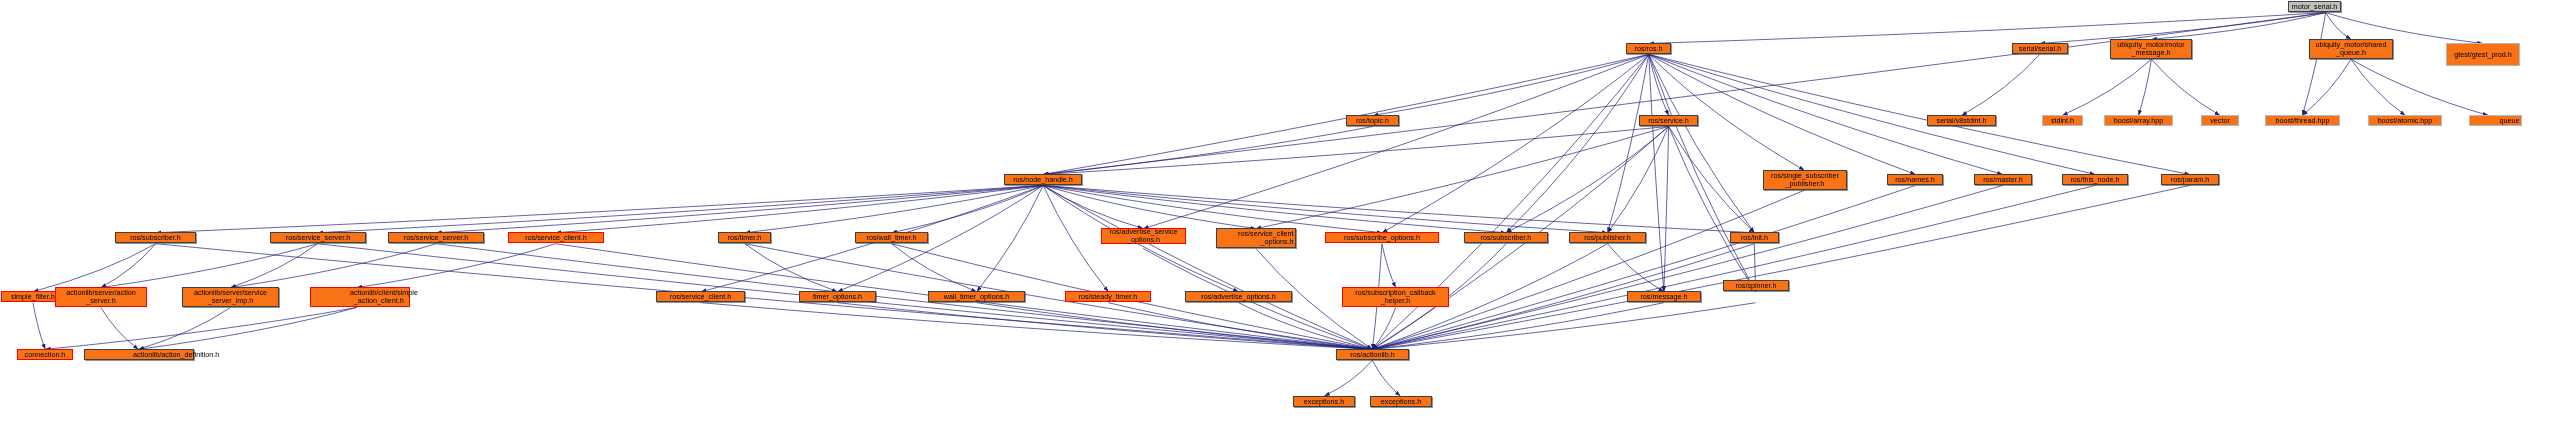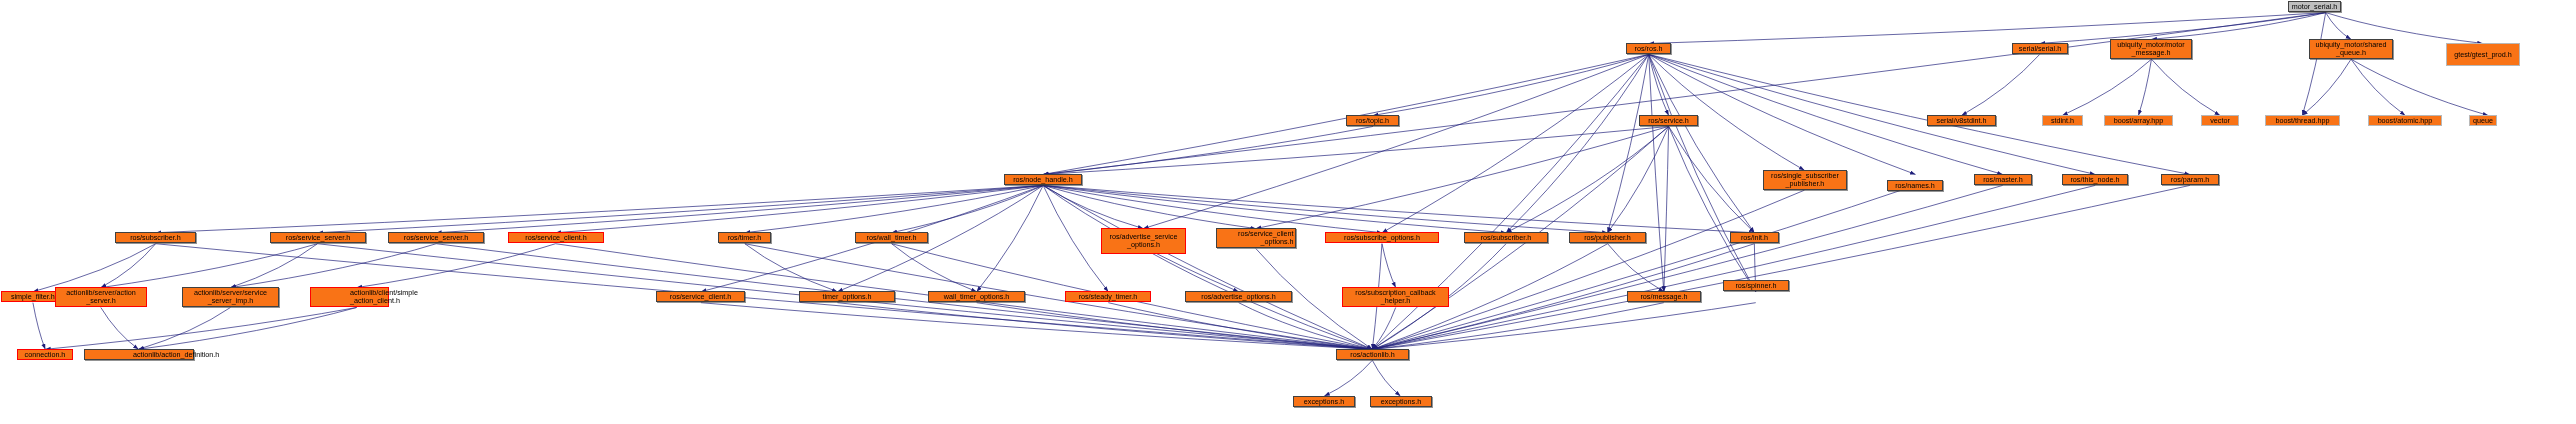--- a/index.html
+++ b/index.html
@@ -138,51 +138,51 @@
 _queue.h</span></div>
       <div class="node plain" style="left: 2446px; top: 43px; width: 74px; height: 23px;"><span class="node-label">gtest/gtest_prod.h</span></div>
       <div class="node" style="left: 1346px; top: 115px; width: 53px; height: 11px;"><span class="node-label">ros/topic.h</span></div>
       <div class="node" style="left: 1639px; top: 115px; width: 59px; height: 11px;"><span class="node-label">ros/service.h</span></div>
       <div class="node" style="left: 1927px; top: 115px; width: 69px; height: 11px;"><span class="node-label">serial/v8stdint.h</span></div>
       <div class="node plain" style="left: 2042px; top: 115px; width: 41px; height: 11px;"><span class="node-label">stdint.h</span></div>
       <div class="node plain" style="left: 2104px; top: 115px; width: 69px; height: 11px;"><span class="node-label">boost/array.hpp</span></div>
       <div class="node plain" style="left: 2201px; top: 115px; width: 38px; height: 11px;"><span class="node-label">vector</span></div>
       <div class="node plain" style="left: 2265px; top: 115px; width: 75px; height: 11px;"><span class="node-label">boost/thread.hpp</span></div>
       <div class="node plain" style="left: 2368px; top: 115px; width: 74px; height: 11px;"><span class="node-label">boost/atomic.hpp</span></div>
-      <div class="node plain" style="left: 2469px; top: 115px; width: 28px; height: 11px;"><span class="node-label">queue</span></div>
+      <div class="node plain" style="left: 2469px; top: 115px; width: 53px; height: 11px; text-align: right;"><span class="node-label">queue</span></div>
       <div class="node" style="left: 1004px; top: 174px; width: 78px; height: 11px;"><span class="node-label">ros/node_handle.h</span></div>
       <div class="node" style="left: 1763px; top: 170px; width: 84px; height: 20px;"><span class="node-label">ros/single_subscriber
 _publisher.h</span></div>
-      <div class="node" style="left: 1887px; top: 174px; width: 56px; height: 11px; margin-top: 6px;"><span class="node-label">ros/names.h</span></div>
+      <div class="node" style="left: 1887px; top: 174px; width: 56px; height: 11px;"><span class="node-label">ros/names.h</span></div>
       <div class="node" style="left: 1974px; top: 174px; width: 58px; height: 11px;"><span class="node-label">ros/master.h</span></div>
       <div class="node" style="left: 2062px; top: 174px; width: 66px; height: 11px;"><span class="node-label">ros/this_node.h</span></div>
       <div class="node" style="left: 2161px; top: 174px; width: 58px; height: 11px;"><span class="node-label">ros/param.h</span></div>
       <div class="node" style="left: 115px; top: 232px; width: 81px; height: 11px;"><span class="node-label">ros/subscriber.h</span></div>
       <div class="node" style="left: 270px; top: 232px; width: 96px; height: 11px;"><span class="node-label">ros/service_server.h</span></div>
       <div class="node" style="left: 388px; top: 232px; width: 96px; height: 11px;"><span class="node-label">ros/service_server.h</span></div>
       <div class="node red" style="left: 508px; top: 232px; width: 96px; height: 11px;"><span class="node-label">ros/service_client.h</span></div>
       <div class="node" style="left: 718px; top: 232px; width: 53px; height: 11px;"><span class="node-label">ros/timer.h</span></div>
       <div class="node" style="left: 855px; top: 232px; width: 73px; height: 11px;"><span class="node-label">ros/wall_timer.h</span></div>
-      <div class="node red" style="left: 1101px; top: 228px; width: 85px; height: 26px;"><span class="node-label">ros/advertise_service
+      <div class="node red" style="left: 1101px; top: 228px; width: 85px; height: 16px;"><span class="node-label">ros/advertise_service
 _options.h</span></div>
       <div class="node" style="left: 1216px; top: 228px; width: 80px; height: 20px; text-align: right;"><span class="node-label">ros/service_client
 _options.h</span></div>
       <div class="node red" style="left: 1325px; top: 232px; width: 114px; height: 11px;"><span class="node-label">ros/subscribe_options.h</span></div>
       <div class="node" style="left: 1464px; top: 232px; width: 84px; height: 11px;"><span class="node-label">ros/subscriber.h</span></div>
       <div class="node" style="left: 1569px; top: 232px; width: 77px; height: 11px;"><span class="node-label">ros/publisher.h</span></div>
       <div class="node" style="left: 1730px; top: 232px; width: 49px; height: 11px;"><span class="node-label">ros/init.h</span></div>
       <div class="node red" style="left: 1.4px; top: 291px; width: 63px; height: 11px;"><span class="node-label">simple_filter.h</span></div>
       <div class="node red" style="left: 55px; top: 287px; width: 92px; height: 20px;"><span class="node-label">actionlib/server/action
 _server.h</span></div>
       <div class="node" style="left: 182px; top: 287px; width: 97px; height: 20px;"><span class="node-label">actionlib/server/service
 _server_imp.h</span></div>
-      <div class="node red" style="left: 310px; top: 287px; width: 79px; height: 20px; padding-left: 39px;"><span class="node-label">actionlib/client/simple
+      <div class="node red" style="left: 310px; top: 287px; width: 100px; height: 20px; padding-left: 39px;"><span class="node-label">actionlib/client/simple
 _action_client.h</span></div>
       <div class="node" style="left: 656px; top: 291px; width: 89px; height: 11px;"><span class="node-label">ros/service_client.h</span></div>
-      <div class="node" style="left: 799px; top: 291px; width: 96px; height: 11px; align-items: flex-end;"><span class="node-label">timer_options.h</span></div>
+      <div class="node" style="left: 799px; top: 291px; width: 77px; height: 11px; align-items: flex-end;"><span class="node-label">timer_options.h</span></div>
       <div class="node" style="left: 928px; top: 291px; width: 97px; height: 11px;"><span class="node-label">wall_timer_options.h</span></div>
       <div class="node red" style="left: 1065px; top: 291px; width: 86px; height: 11px;"><span class="node-label">ros/steady_timer.h</span></div>
       <div class="node" style="left: 1185px; top: 291px; width: 107px; height: 11px;"><span class="node-label">ros/advertise_options.h</span></div>
       <div class="node red" style="left: 1342px; top: 287px; width: 107px; height: 20px;"><span class="node-label">ros/subscription_callback
 _helper.h</span></div>
       <div class="node" style="left: 1627px; top: 291px; width: 74px; height: 11px;"><span class="node-label">ros/message.h</span></div>
       <div class="node" style="left: 1723px; top: 280px; width: 66px; height: 11px;"><span class="node-label">ros/spinner.h</span></div>
       <div class="node red" style="left: 17px; top: 349px; width: 56px; height: 11px;"><span class="node-label">connection.h</span></div>
       <div class="node" style="left: 84px; top: 349px; width: 110px; height: 11px; padding-left: 48px;"><span class="node-label">actionlib/action_definition.h</span></div>
       <div class="node" style="left: 1336px; top: 349px; width: 73px; height: 11px;"><span class="node-label">ros/actionlib.h</span></div>

